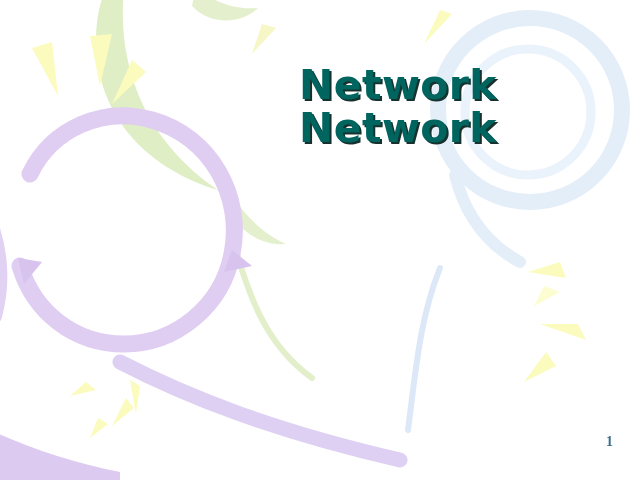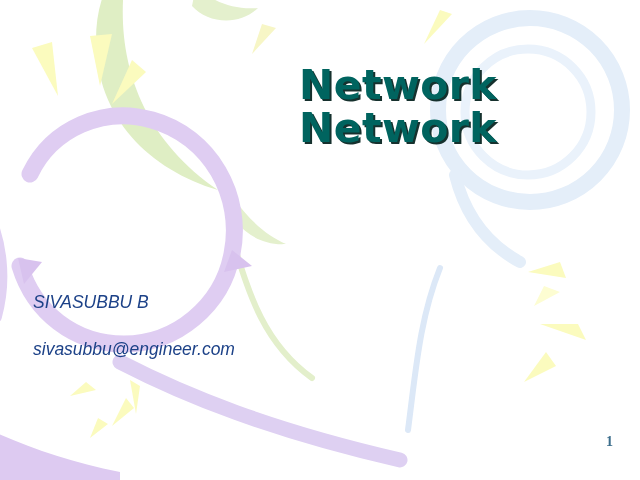--- a/index.html
+++ b/index.html
@@ -136,20 +136,16 @@
       <path d="M262 24 L276 28 L252 54 Z" fill="#f7f6c6"></path>
       <path d="M544 286 L560 292 L534 306 Z" fill="#fdfdd2"></path>
     </g>
   </svg>
 
   <div id="title-block" style="color: rgb(0, 100, 95); text-shadow: rgb(22, 49, 46) 2px 2px 0px;">
     <span class="tline">Network</span>
     <span class="tline">Network</span>
   </div>
 
-  <div id="byline-block" style="color: rgb(29, 66, 136);">
-    <span class="bline first">SIVASUBBU B</span>
-    <span class="bline">sivasubbu@engineer.com</span>
-  </div>
 
   <div id="page-number" style="color: rgb(60, 110, 140);">1</div>
 
 </div>
 
 </body></html>

